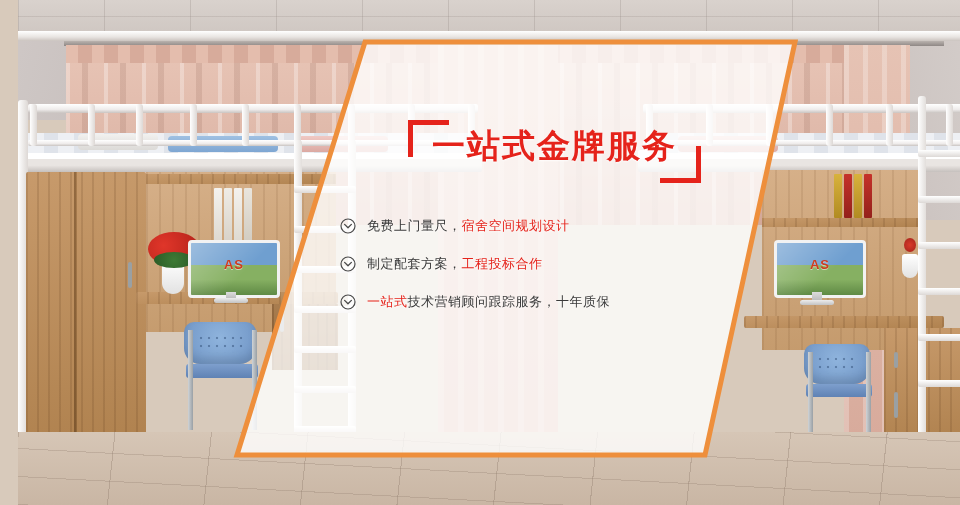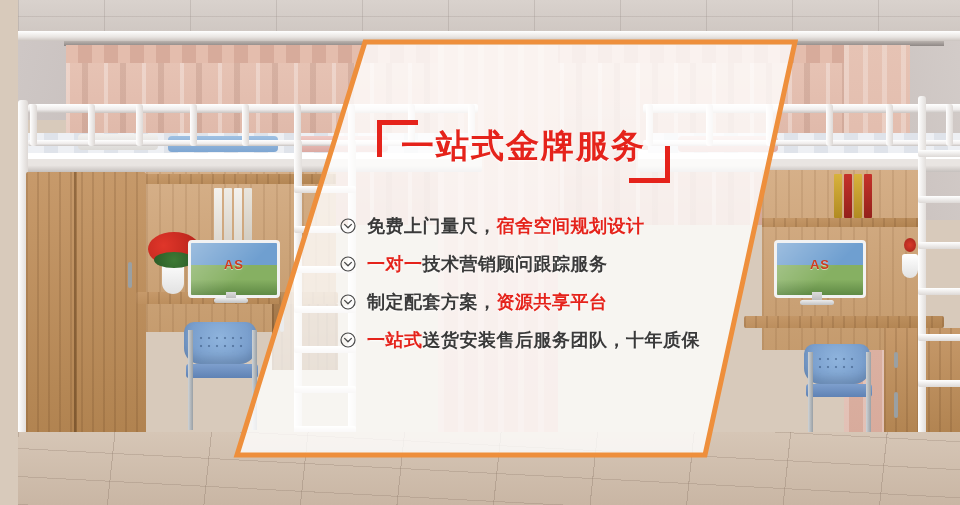--- a/index.html
+++ b/index.html
@@ -98,37 +98,37 @@
 
   .books{position:absolute;display:flex;gap:2px;align-items:flex-end;}
   .book{width:8px;border-radius:1px;}
 
   
   .panel{position:absolute;left:0;top:0;width:960px;height:505px;pointer-events:none;}
 
   
   .content{position:absolute;left:0;top:0;width:960px;height:505px;}
 
-  .title-wrap{position:absolute;left:377px;top:120px;width:290px;height:70px;}
+  .title-wrap{position:absolute;left:408px;top:120px;width:290px;height:70px;}
   .title{position:absolute;left:24px;top:4px;
     font-size:33px;font-weight:bold;letter-spacing:2px;
     color:#e5231b;white-space:nowrap;
     text-shadow:0 1px 2px rgba(255,255,255,.85);}
   .brk{position:absolute;}
   .brk-tl{left:0;top:0;width:36px;height:32px;
     border-left:5px solid #e5231b;border-top:5px solid #e5231b;}
   .brk-br{left:252px;top:26px;width:36px;height:32px;
     border-right:5px solid #e5231b;border-bottom:5px solid #e5231b;}
 
   .list{position:absolute;left:340px;top:207px;width:420px;}
   .item{display:flex;align-items:center;height:38px;white-space:nowrap;}
   .bullet{flex:0 0 auto;width:16px;height:16px;margin-right:11px;position:relative;}
   .bullet svg{display:block;}
-  .txt{font-size:18px;color:#3a3a3a;letter-spacing:.5px;
-    text-shadow:0 1px 2px rgba(255,255,255,.8);font-weight:bold;}
+  .txt{font-size:13px;color:#3a3a3a;letter-spacing:.5px;
+    text-shadow:0 1px 2px rgba(255,255,255,.8);}
   .txt .hl{color:#e5231b;}
 </style>
 </head>
 <body>
 
 <div class="banner">
 
   <div class="photo">
     <div class="wall-left"></div>
     <div class="wall-right"></div>
@@ -266,45 +266,36 @@
         <span class="bullet">
           <svg width="16" height="16" viewBox="0 0 16 16">
             <circle cx="8" cy="8" r="7" fill="none" stroke="#4a4a4a" stroke-width="1.2"></circle>
             <polyline points="4.6,6.4 8,9.8 11.4,6.4" fill="none" stroke="#4a4a4a" stroke-width="1.3" stroke-linecap="round" stroke-linejoin="round"></polyline>
           </svg>
         </span>
         <span class="txt"><span>免费上门量尺，</span><span class="hl">宿舍空间规划设计</span><span></span></span>
       </div>
 
 
+
       <div class="item">
         <span class="bullet">
           <svg width="16" height="16" viewBox="0 0 16 16">
             <circle cx="8" cy="8" r="7" fill="none" stroke="#4a4a4a" stroke-width="1.2"></circle>
             <polyline points="4.6,6.4 8,9.8 11.4,6.4" fill="none" stroke="#4a4a4a" stroke-width="1.3" stroke-linecap="round" stroke-linejoin="round"></polyline>
           </svg>
         </span>
-        <span class="txt"><span></span><span class="hl">一对一</span><span>技术营销顾问跟踪服务</span></span>
+        <span class="txt"><span>制定配套方案，</span><span class="hl">工程投标合作</span><span></span></span>
       </div>
 
       <div class="item">
         <span class="bullet">
           <svg width="16" height="16" viewBox="0 0 16 16">
             <circle cx="8" cy="8" r="7" fill="none" stroke="#4a4a4a" stroke-width="1.2"></circle>
             <polyline points="4.6,6.4 8,9.8 11.4,6.4" fill="none" stroke="#4a4a4a" stroke-width="1.3" stroke-linecap="round" stroke-linejoin="round"></polyline>
           </svg>
         </span>
-        <span class="txt"><span>制定配套方案，</span><span class="hl">资源共享平台</span><span></span></span>
-      </div>
-
-      <div class="item">
-        <span class="bullet">
-          <svg width="16" height="16" viewBox="0 0 16 16">
-            <circle cx="8" cy="8" r="7" fill="none" stroke="#4a4a4a" stroke-width="1.2"></circle>
-            <polyline points="4.6,6.4 8,9.8 11.4,6.4" fill="none" stroke="#4a4a4a" stroke-width="1.3" stroke-linecap="round" stroke-linejoin="round"></polyline>
-          </svg>
-        </span>
-        <span class="txt"><span></span><span class="hl">一站式</span><span>送货安装售后服务团队，十年质保</span></span>
+        <span class="txt"><span></span><span class="hl">一站式</span><span>技术营销顾问跟踪服务，十年质保</span></span>
       </div>
 
     </div>
   </div>
 </div>
 
 </body></html>

